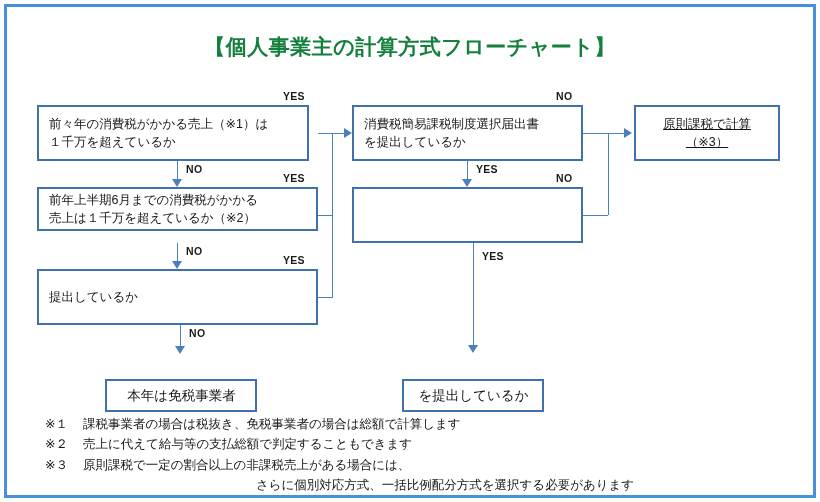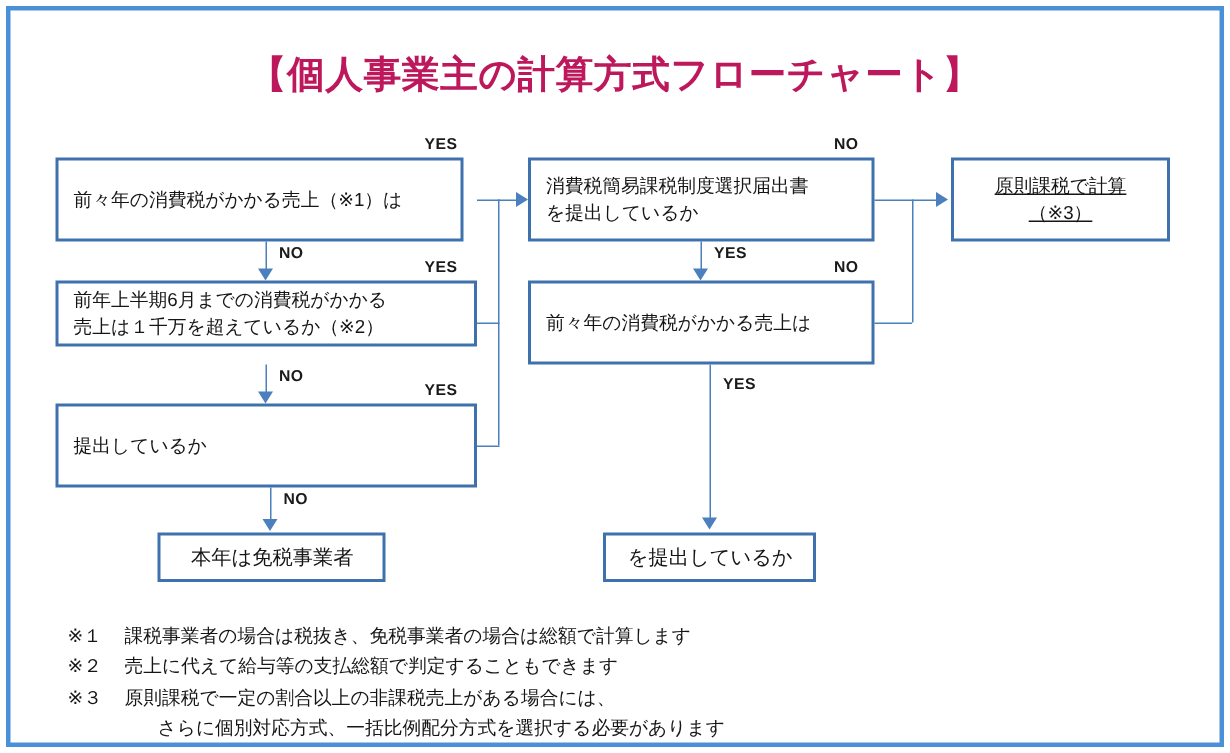--- a/index.html
+++ b/index.html
@@ -28,23 +28,23 @@
     border: 3px solid #4a90d9;
     box-sizing: border-box;
     pointer-events: none;
   }
   #title {
     position: absolute;
     left: 0;
     top: 33px;
     width: 820px;
     text-align: center;
-    font-size: 25px;
+    font-size: 21px;
     font-weight: bold;
-    color: #be185d;
+    color: #15803d;
     letter-spacing: 0.5px;
   }
   .node {
     position: absolute;
     border: 2px solid #3f72ad;
     background: #ffffff;
     box-sizing: border-box;
     color: #151515;
     font-size: 12.5px;
     line-height: 1.45;
@@ -59,20 +59,21 @@
     padding: 6px 8px;
     text-decoration: underline;
   }
   .node .ln { white-space: nowrap; }
   .node.terminal {
     font-size: 13.5px;
     justify-content: center;
     align-items: center;
     text-align: right;
     font-weight: normal;
+    margin-top: 24px;
   }
   .lbl {
     position: absolute;
     font-size: 10.5px;
     font-weight: bold;
     color: #1a1a1a;
     letter-spacing: 0.3px;
     white-space: nowrap;
   }
   .hline {
@@ -106,51 +107,51 @@
     left: 45px;
     top: 414px;
     width: 740px;
     font-size: 12.5px;
     line-height: 1.62;
     color: #151515;
   }
   #notes .note-row { display: flex; }
   #notes .note-mark { width: 38px; flex: 0 0 38px; }
   #notes .note-text { flex: 1; }
-  #notes .note-cont { padding-left: 60px; }
+  #notes .note-cont { padding-left: 60px; text-align: center; }
 </style>
 </head>
 <body>
 
 <div id="page">
 
   <div id="page-frame"></div>
 
   <div id="title">【個人事業主の計算方式フローチャート】</div>
 
   <div class="node" style="left:37px; top:105px; width:272px; height:56px;">
     <span class="ln">前々年の消費税がかかる売上（※1）は</span>
+    <span class="ln">１千万を超えているか</span>
   </div>
 
   <div class="node" style="left:37px; top:187px; width:281px; height:44px;">
     <span class="ln">前年上半期6月までの消費税がかかる</span>
     <span class="ln">売上は１千万を超えているか（※2）</span>
   </div>
 
   <div class="node" style="left:37px; top:269px; width:281px; height:56px;">
     <span class="ln">提出しているか</span>
   </div>
 
   <div class="node" style="left:352px; top:105px; width:231px; height:56px;">
     <span class="ln">消費税簡易課税制度選択届出書</span>
     <span class="ln">を提出しているか</span>
   </div>
 
   <div class="node" style="left:352px; top:187px; width:231px; height:56px;">
-    <span class="ln">前々年の消費税がかかる売上は</span>
   </div>
 
   <div class="node center" style="left:634px; top:105px; width:146px; height:56px;">
     <span class="ln">原則課税で計算</span>
     <span class="ln">（※3）</span>
   </div>
 
   <div class="node terminal" style="left:105px; top:355px; width:152px; height:33px;">
     <span class="ln">本年は免税事業者</span>
   </div>

